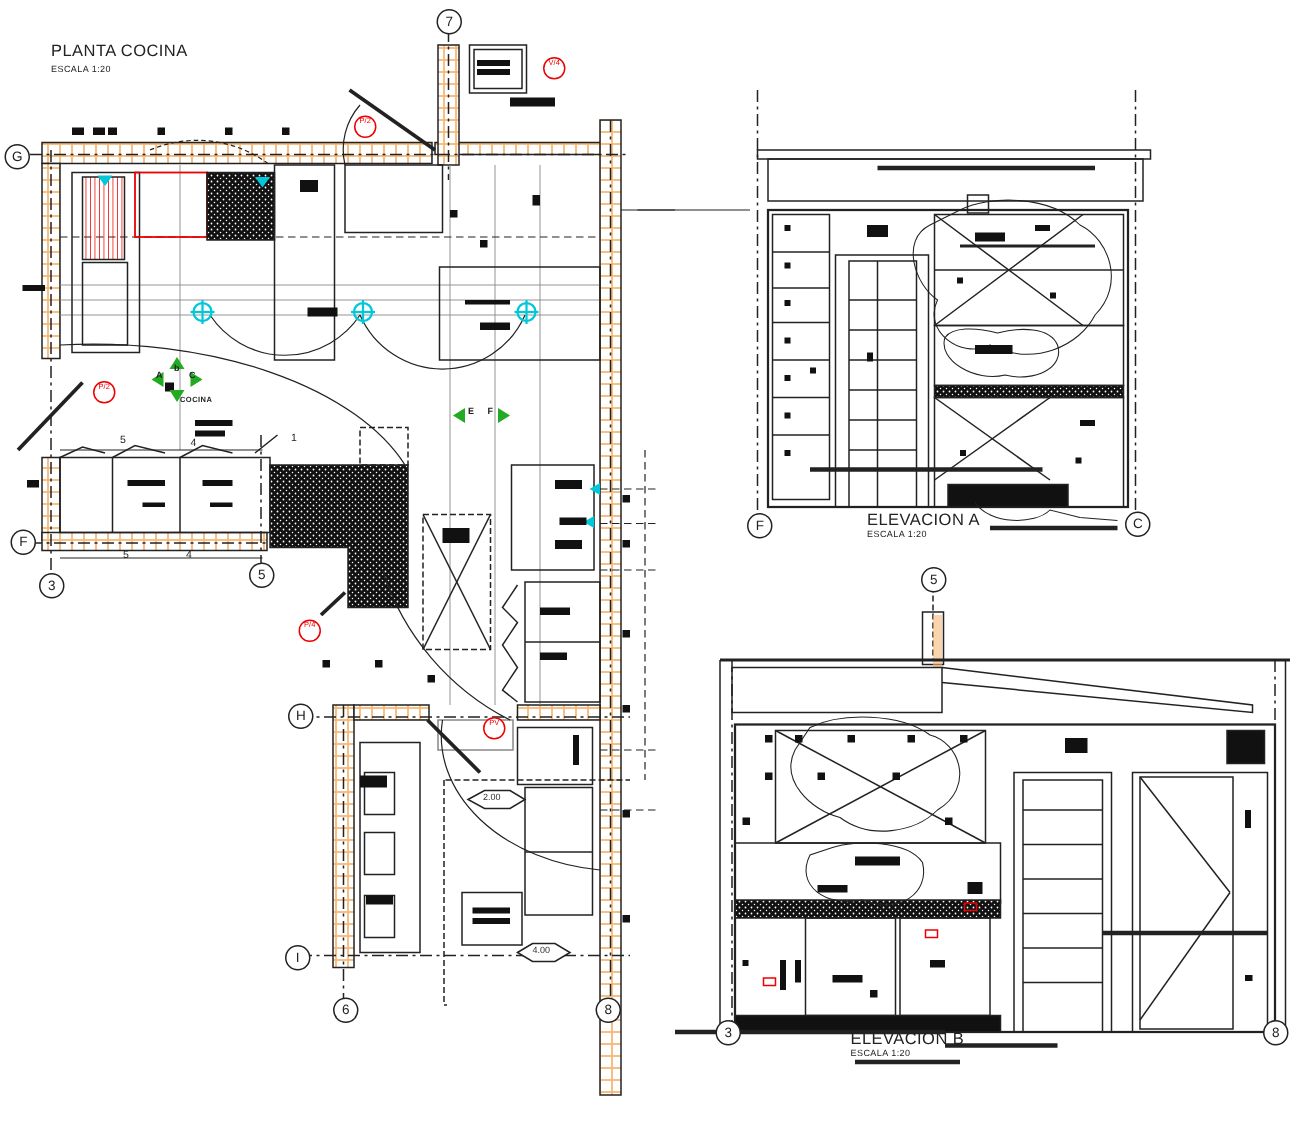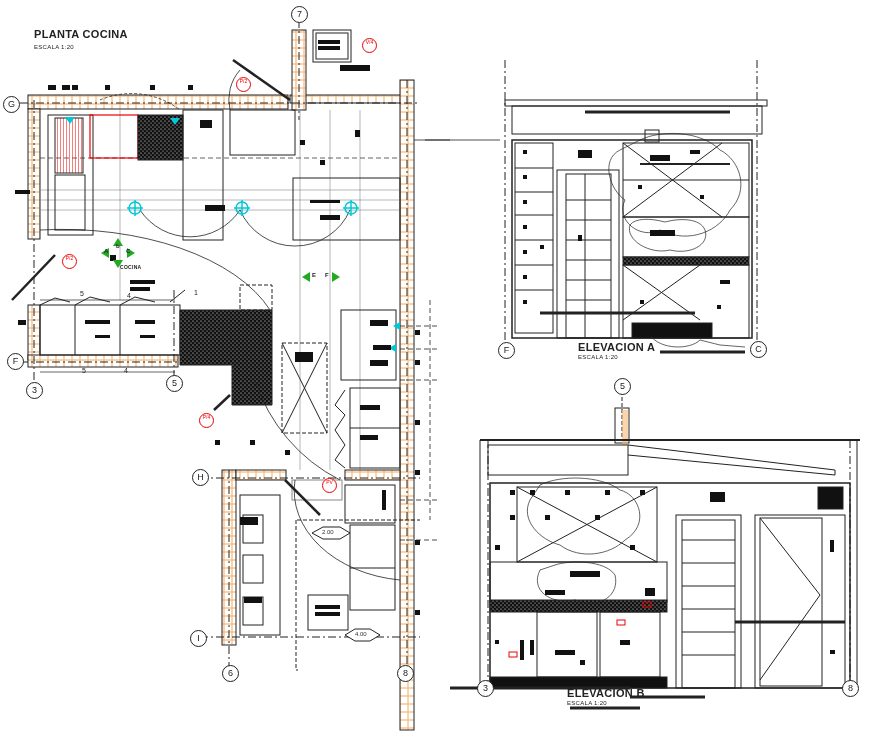--- a/index.html
+++ b/index.html
@@ -1,19 +1,19 @@
 <!DOCTYPE html>
 <html><head>
 <meta charset="utf-8">
 <style>
   html,body{margin:0;padding:0;background:#ffffff;}
   body{width:870px;height:756px;position:relative;overflow:hidden;font-family:"Liberation Sans",sans-serif;}
   svg{position:absolute;left:0;top:0;}
   .lbl{position:absolute;color:#222;font-family:"Liberation Sans",sans-serif;white-space:nowrap;letter-spacing:0.3px;}
-  .title{font-size:11px;font-weight:bold;}
+  .title{font-size:11px;}
   .scale{font-size:6px;}
   .bubble{position:absolute;width:15px;height:15px;border:1.2px solid #222;border-radius:50%;background:#fff;font-size:9px;line-height:15px;text-align:center;color:#222;font-family:"Liberation Sans",sans-serif;}
   .level{position:absolute;font-size:6px;color:#333;font-family:"Liberation Sans",sans-serif;}
   .redmark{position:absolute;width:13px;height:13px;border:1.2px solid #e00;border-radius:50%;color:#e00;font-size:5px;text-align:center;line-height:6px;background:#fff;font-family:"Liberation Sans",sans-serif;}
   .green{position:absolute;color:#2a2;font-size:9px;font-weight:bold;font-family:"Liberation Sans",sans-serif;}
   .small{position:absolute;font-size:7px;color:#222;font-family:"Liberation Sans",sans-serif;}
 </style>
 </head>
 <body>
 

